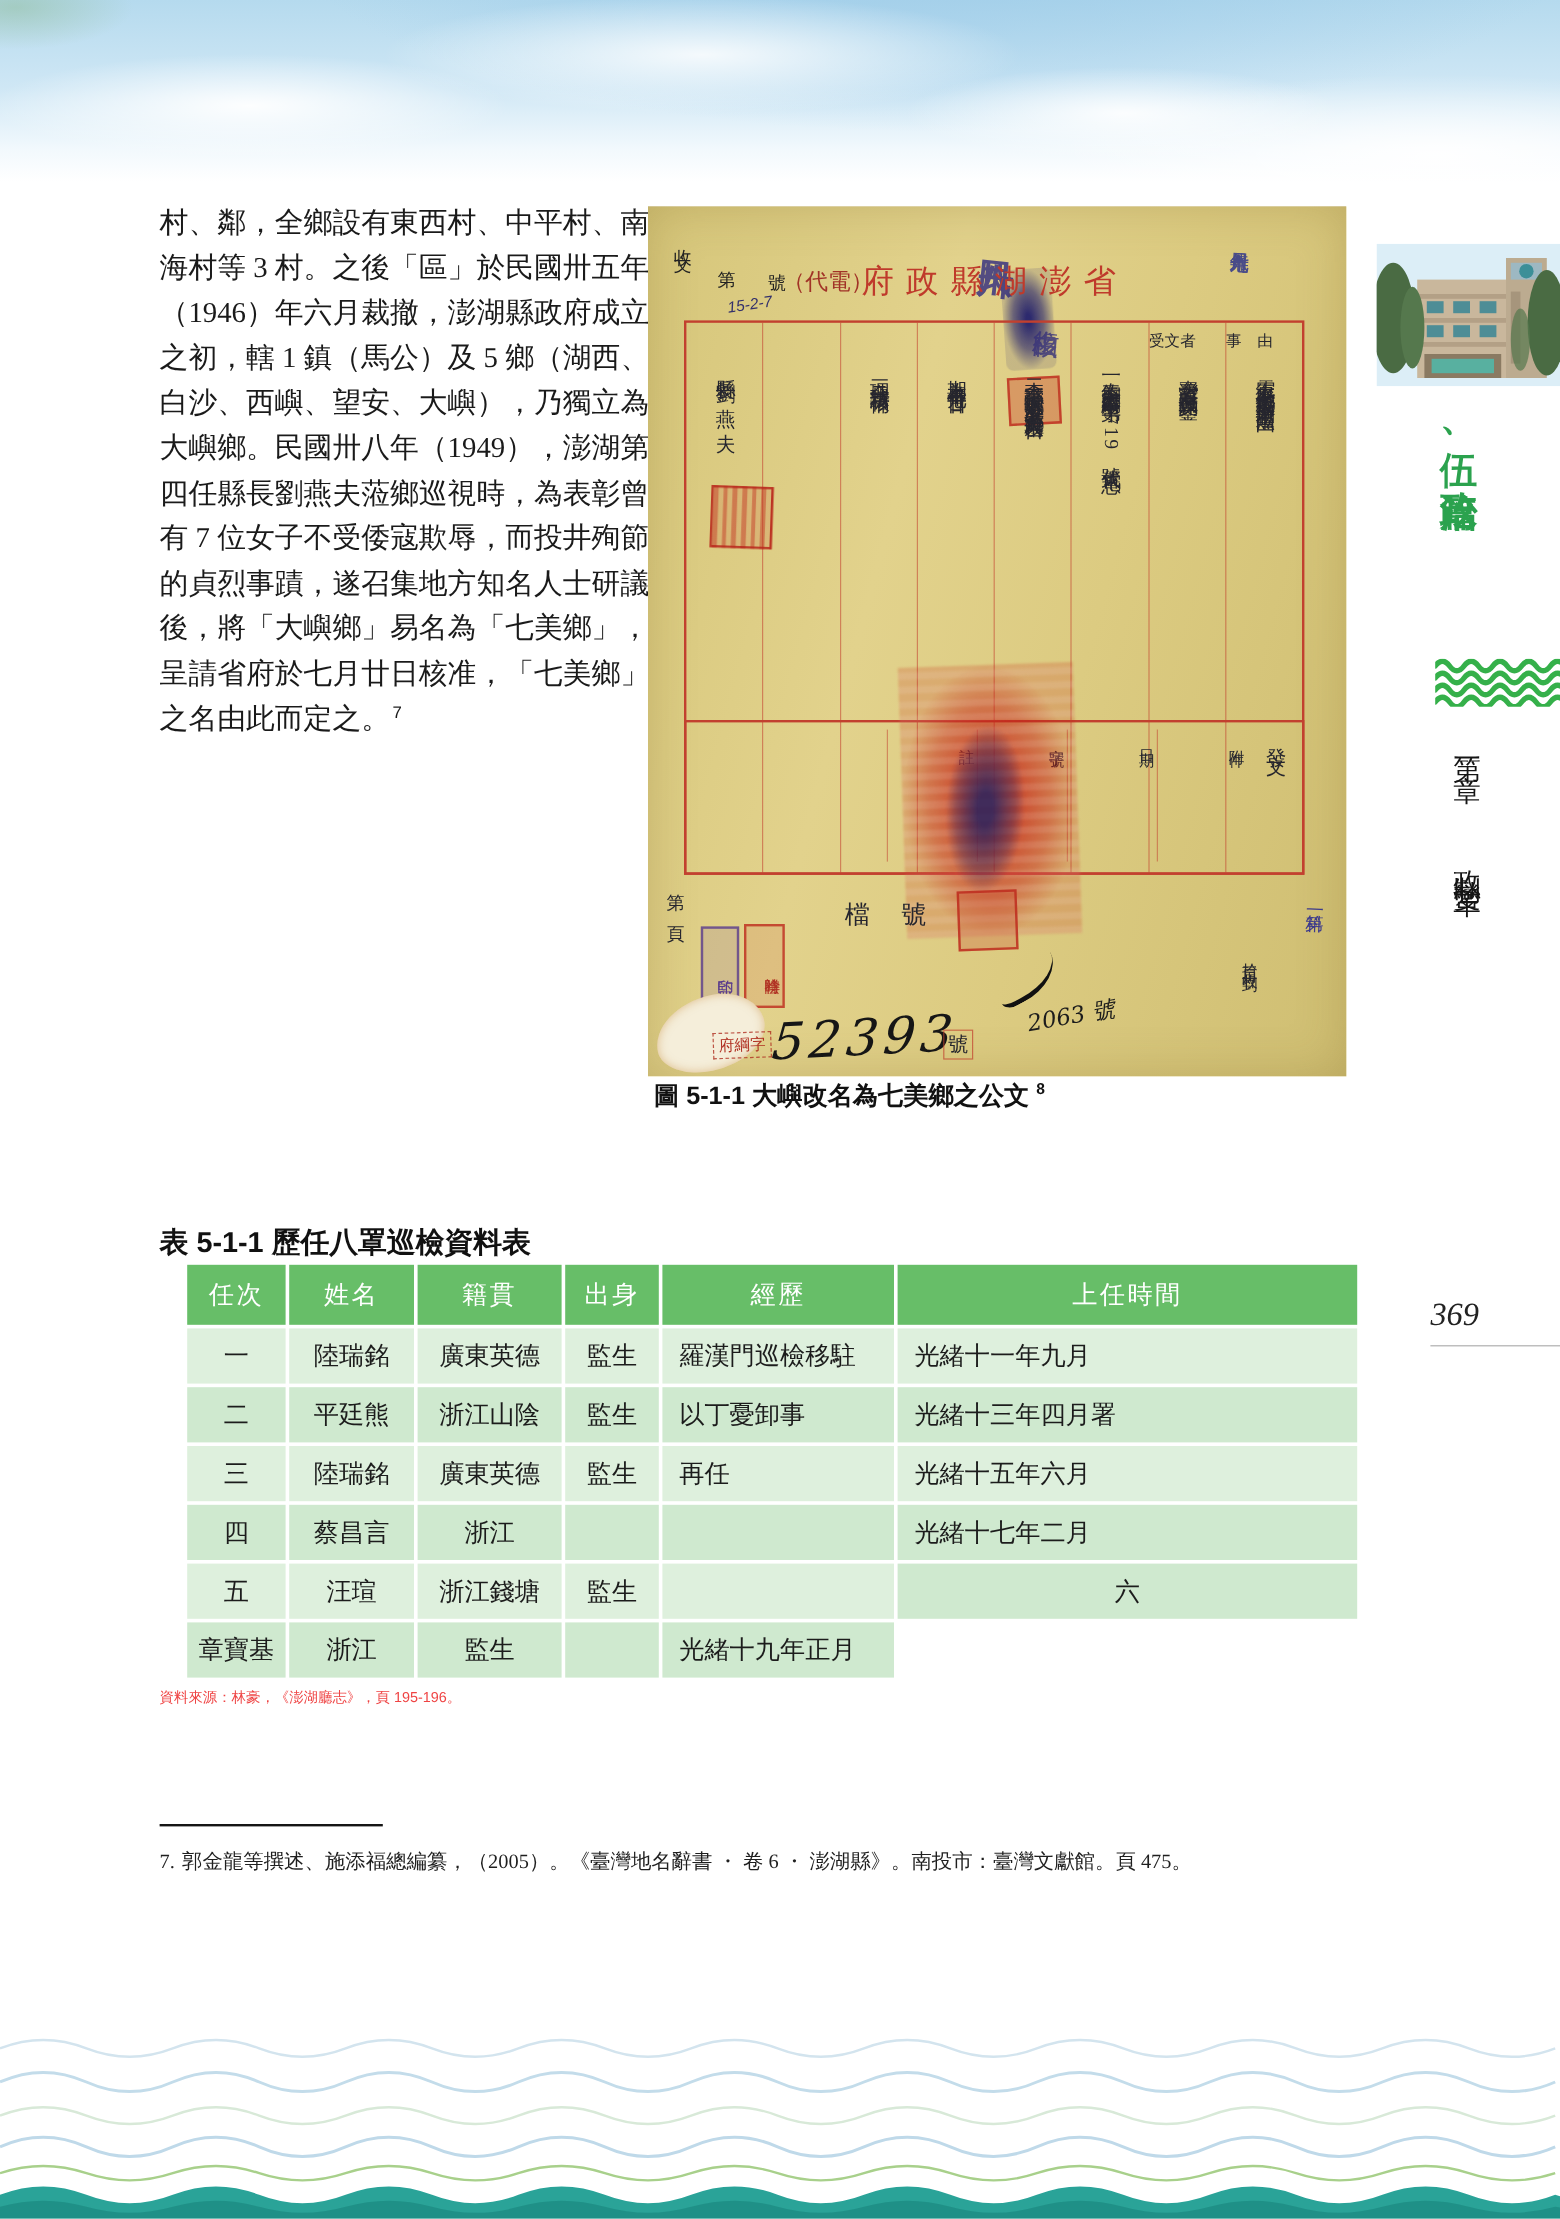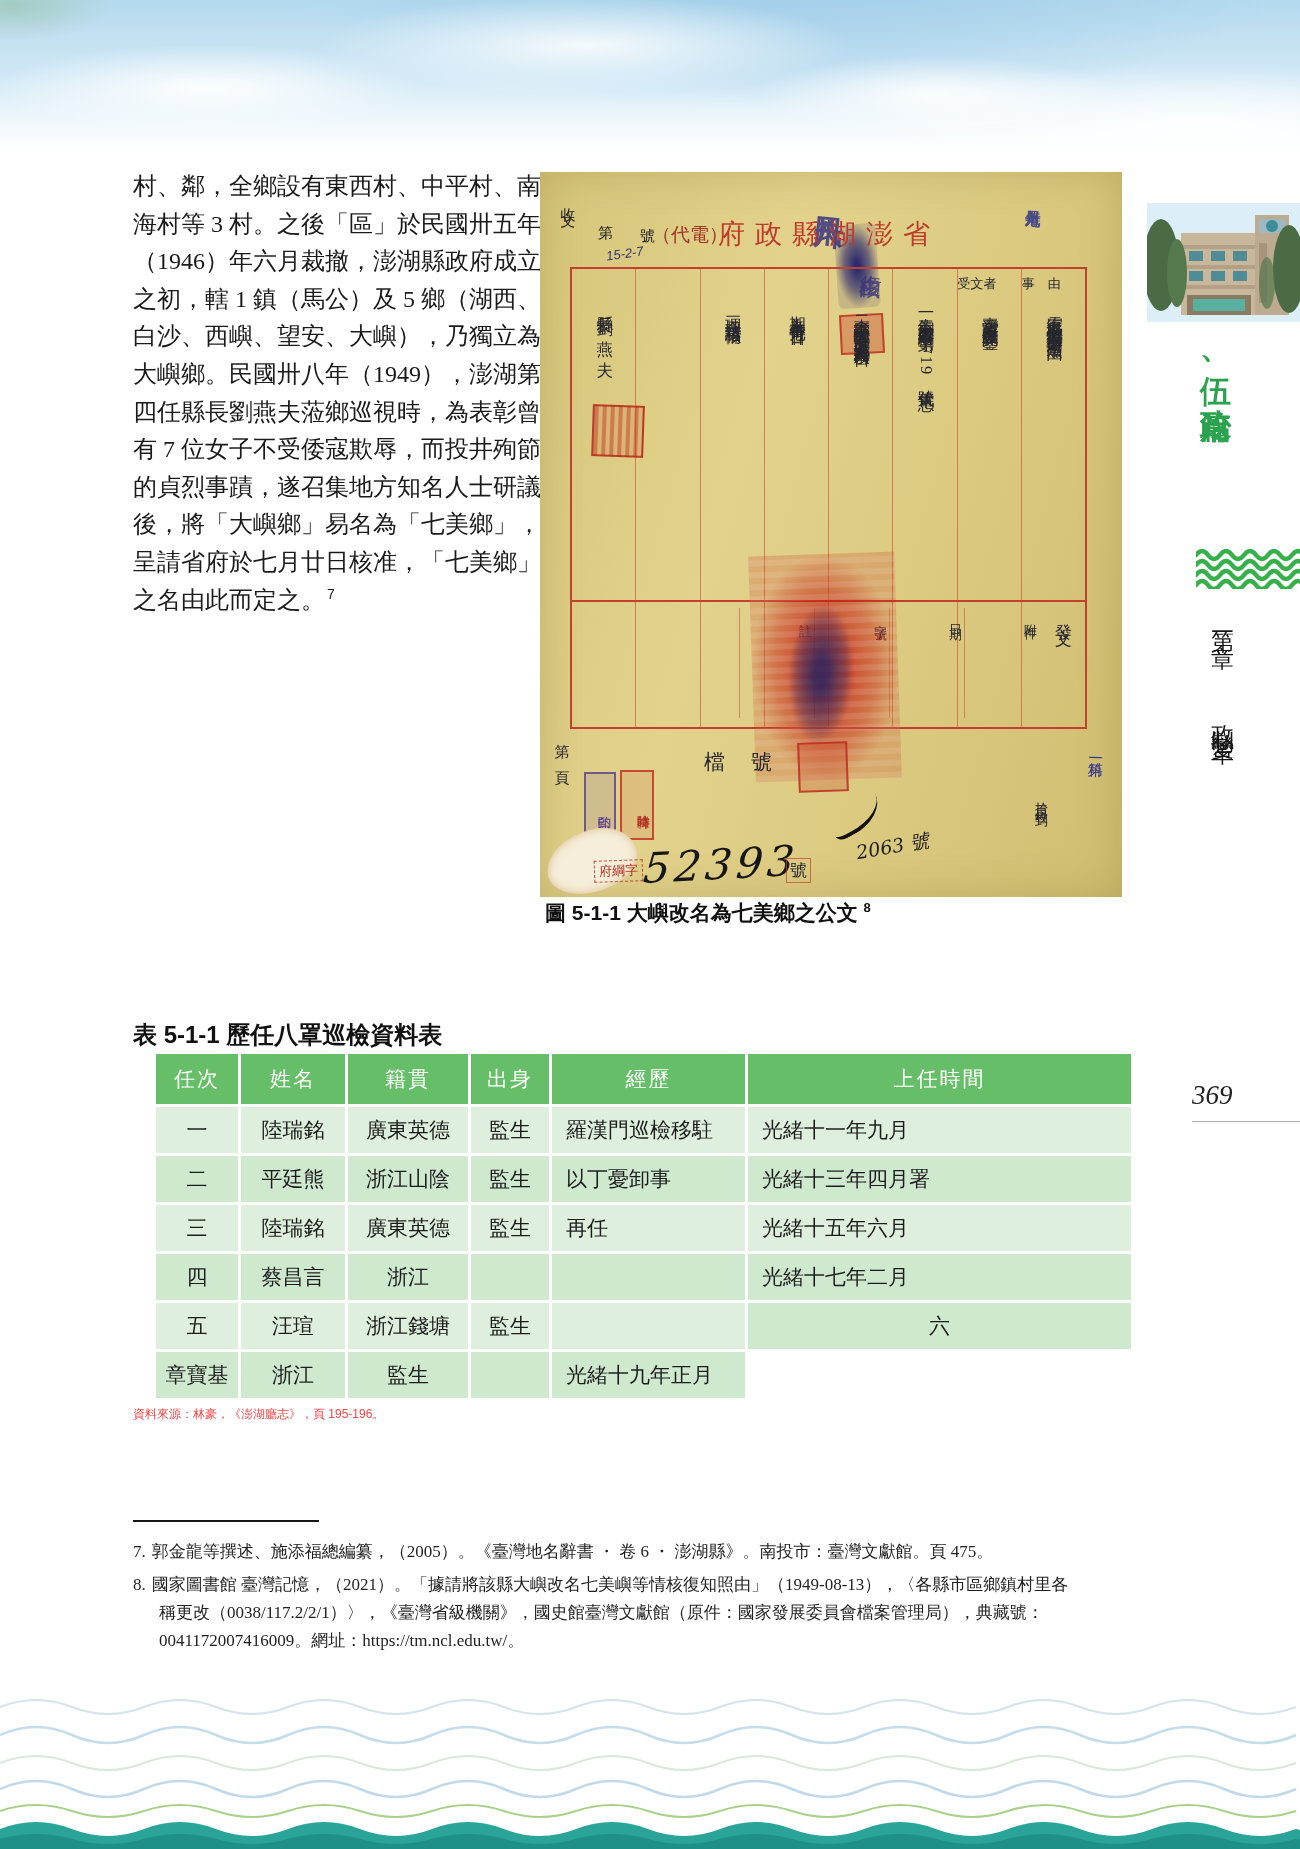--- a/index.html
+++ b/index.html
@@ -326,21 +326,20 @@
     <div class="td c2 even">浙江</div>
     <div class="td c3 even">監生</div>
     <div class="td c4 even"></div>
     <div class="td c5 even">光緒十九年正月</div>
   </div>
 <div class="source-note">資料來源：林豪，《澎湖廳志》，頁 195-196。</div>
 
 <div class="fn-rule"></div>
 <div class="footnotes">
     <div class="footnote"><span class="fn-num">7.</span><span>郭金龍等撰述、施添福總編纂，（2005）。《臺灣地名辭書 ・ 卷 6 ・ 澎湖縣》。南投市：臺灣文獻館。頁 475。</span></div>
-    <div class="footnote"><span class="fn-num">8.</span><span>國家圖書館 臺灣記憶，（2021）。「據請將該縣大嶼改名七美嶼等情核復知照由」（1949-08-13），〈各縣市區鄉鎮村里各稱更改（0038/117.2/2/1）〉，《臺灣省級機關》，國史館臺灣文獻館（原件：國家發展委員會檔案管理局），典藏號：0041172007416009。網址：https://tm.ncl.edu.tw/。</span></div>
   </div>
 
 <div class="bottom-waves">
   <svg width="1300" height="170" xmlns="http://www.w3.org/2000/svg">
     <g fill="none">
       <path stroke="#d3e4ee" stroke-width="2" d="M0 28 q36 -14 72 0 t72 0 t72 0 t72 0 t72 0 t72 0 t72 0 t72 0 t72 0 t72 0 t72 0 t72 0 t72 0 t72 0 t72 0 t72 0 t72 0 t72 0"></path>
       <path stroke="#c3dcea" stroke-width="2.5" d="M0 56 q36 -16 72 0 t72 0 t72 0 t72 0 t72 0 t72 0 t72 0 t72 0 t72 0 t72 0 t72 0 t72 0 t72 0 t72 0 t72 0 t72 0 t72 0 t72 0"></path>
       <path stroke="#d8e9d8" stroke-width="2" d="M0 84 q36 -14 72 0 t72 0 t72 0 t72 0 t72 0 t72 0 t72 0 t72 0 t72 0 t72 0 t72 0 t72 0 t72 0 t72 0 t72 0 t72 0 t72 0 t72 0"></path>
       <path stroke="#bfd9e9" stroke-width="2.5" d="M0 110 q36 -16 72 0 t72 0 t72 0 t72 0 t72 0 t72 0 t72 0 t72 0 t72 0 t72 0 t72 0 t72 0 t72 0 t72 0 t72 0 t72 0 t72 0 t72 0"></path>
       <path stroke="#a8d08b" stroke-width="2" d="M0 132 q36 -12 72 0 t72 0 t72 0 t72 0 t72 0 t72 0 t72 0 t72 0 t72 0 t72 0 t72 0 t72 0 t72 0 t72 0 t72 0 t72 0 t72 0 t72 0"></path>

